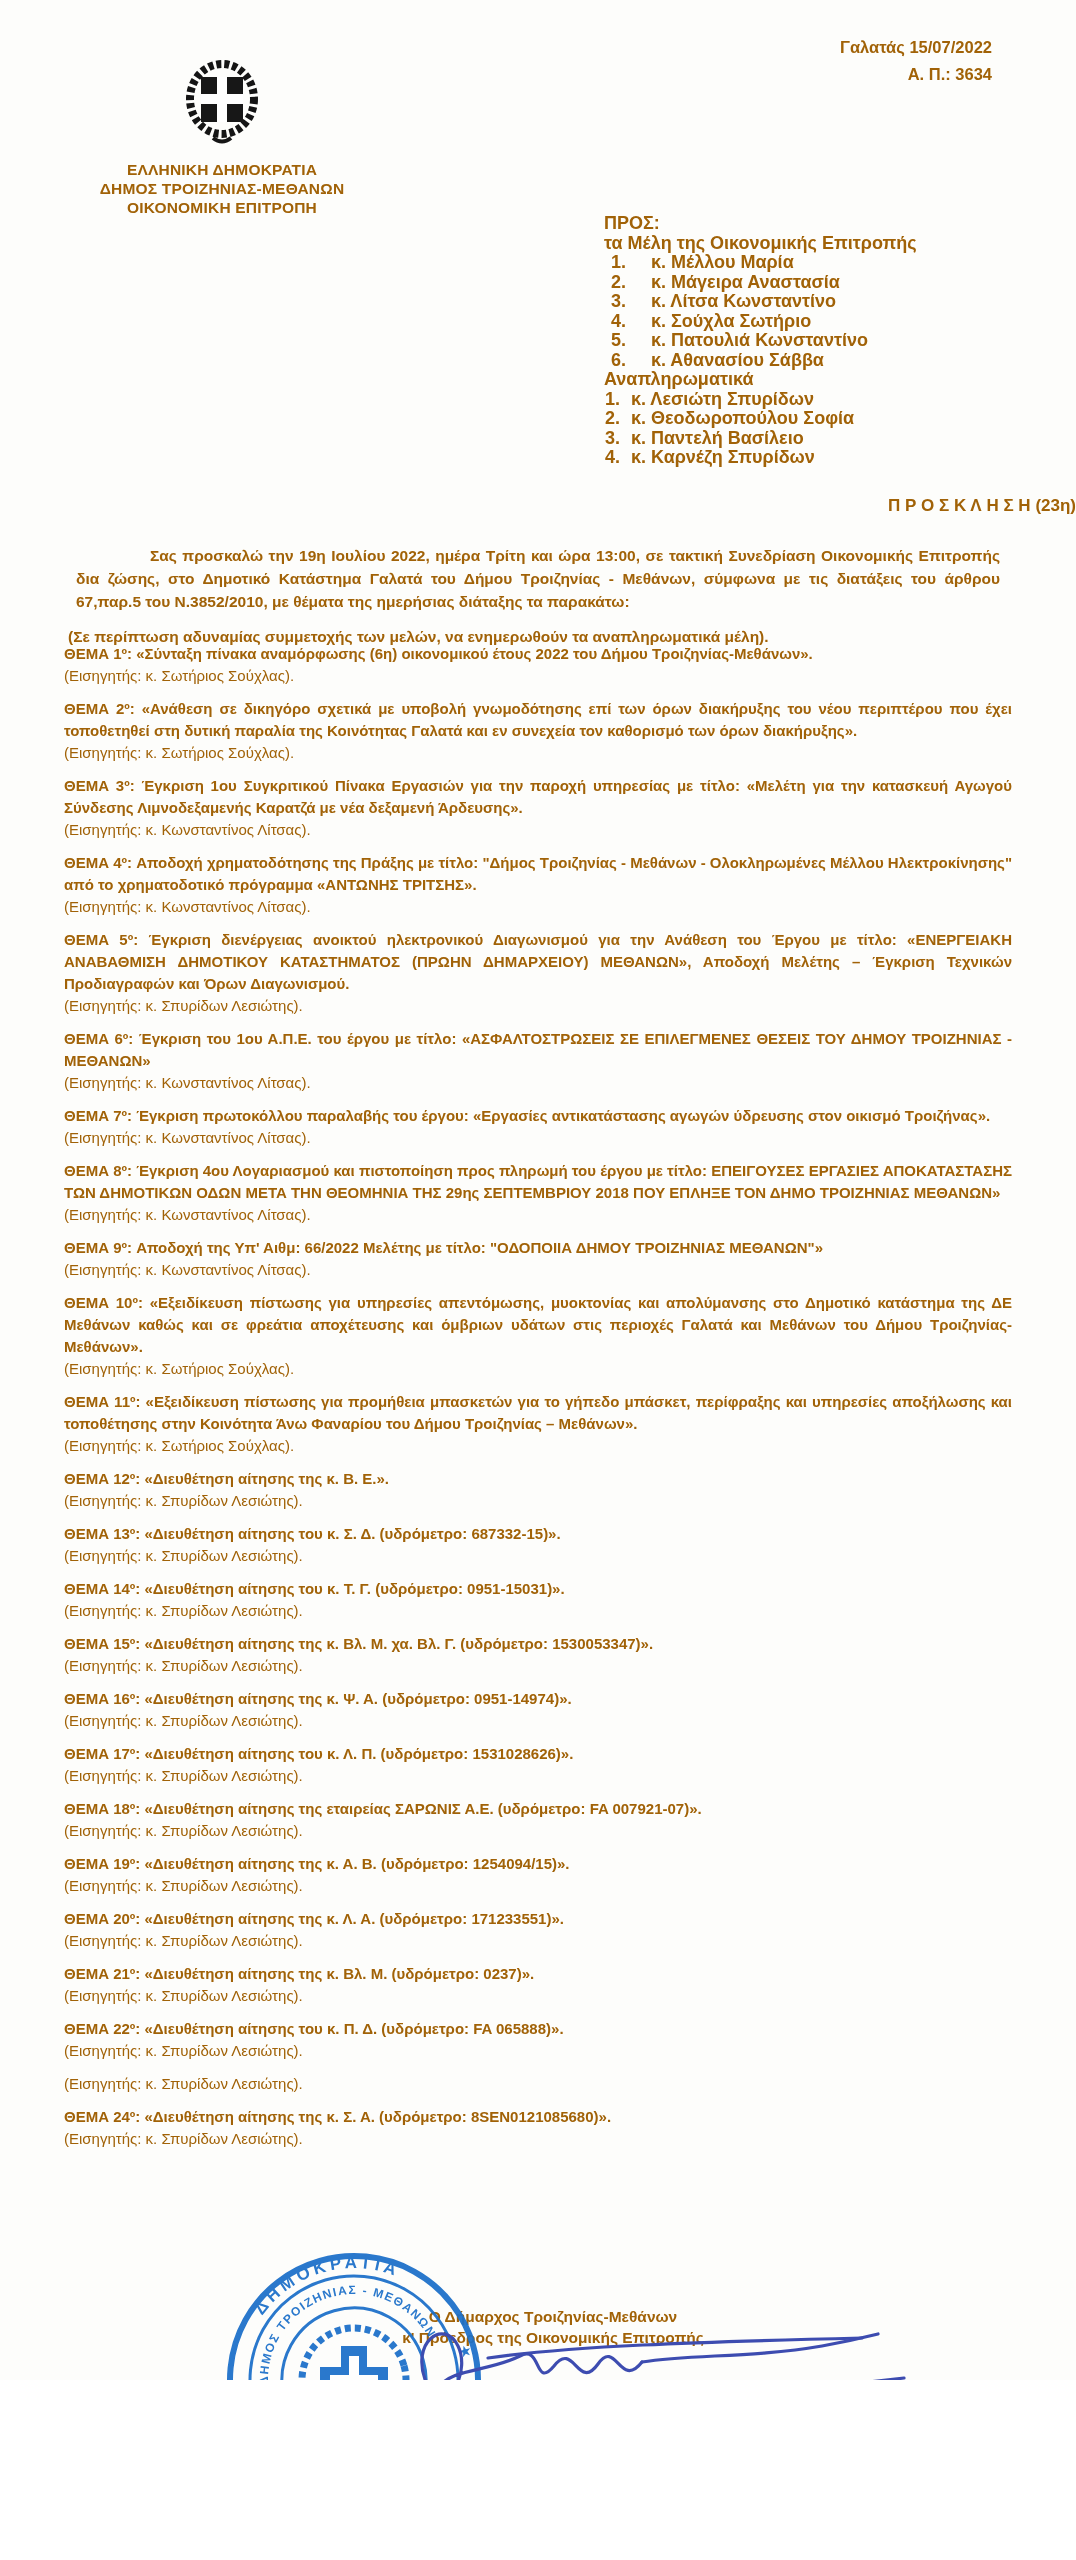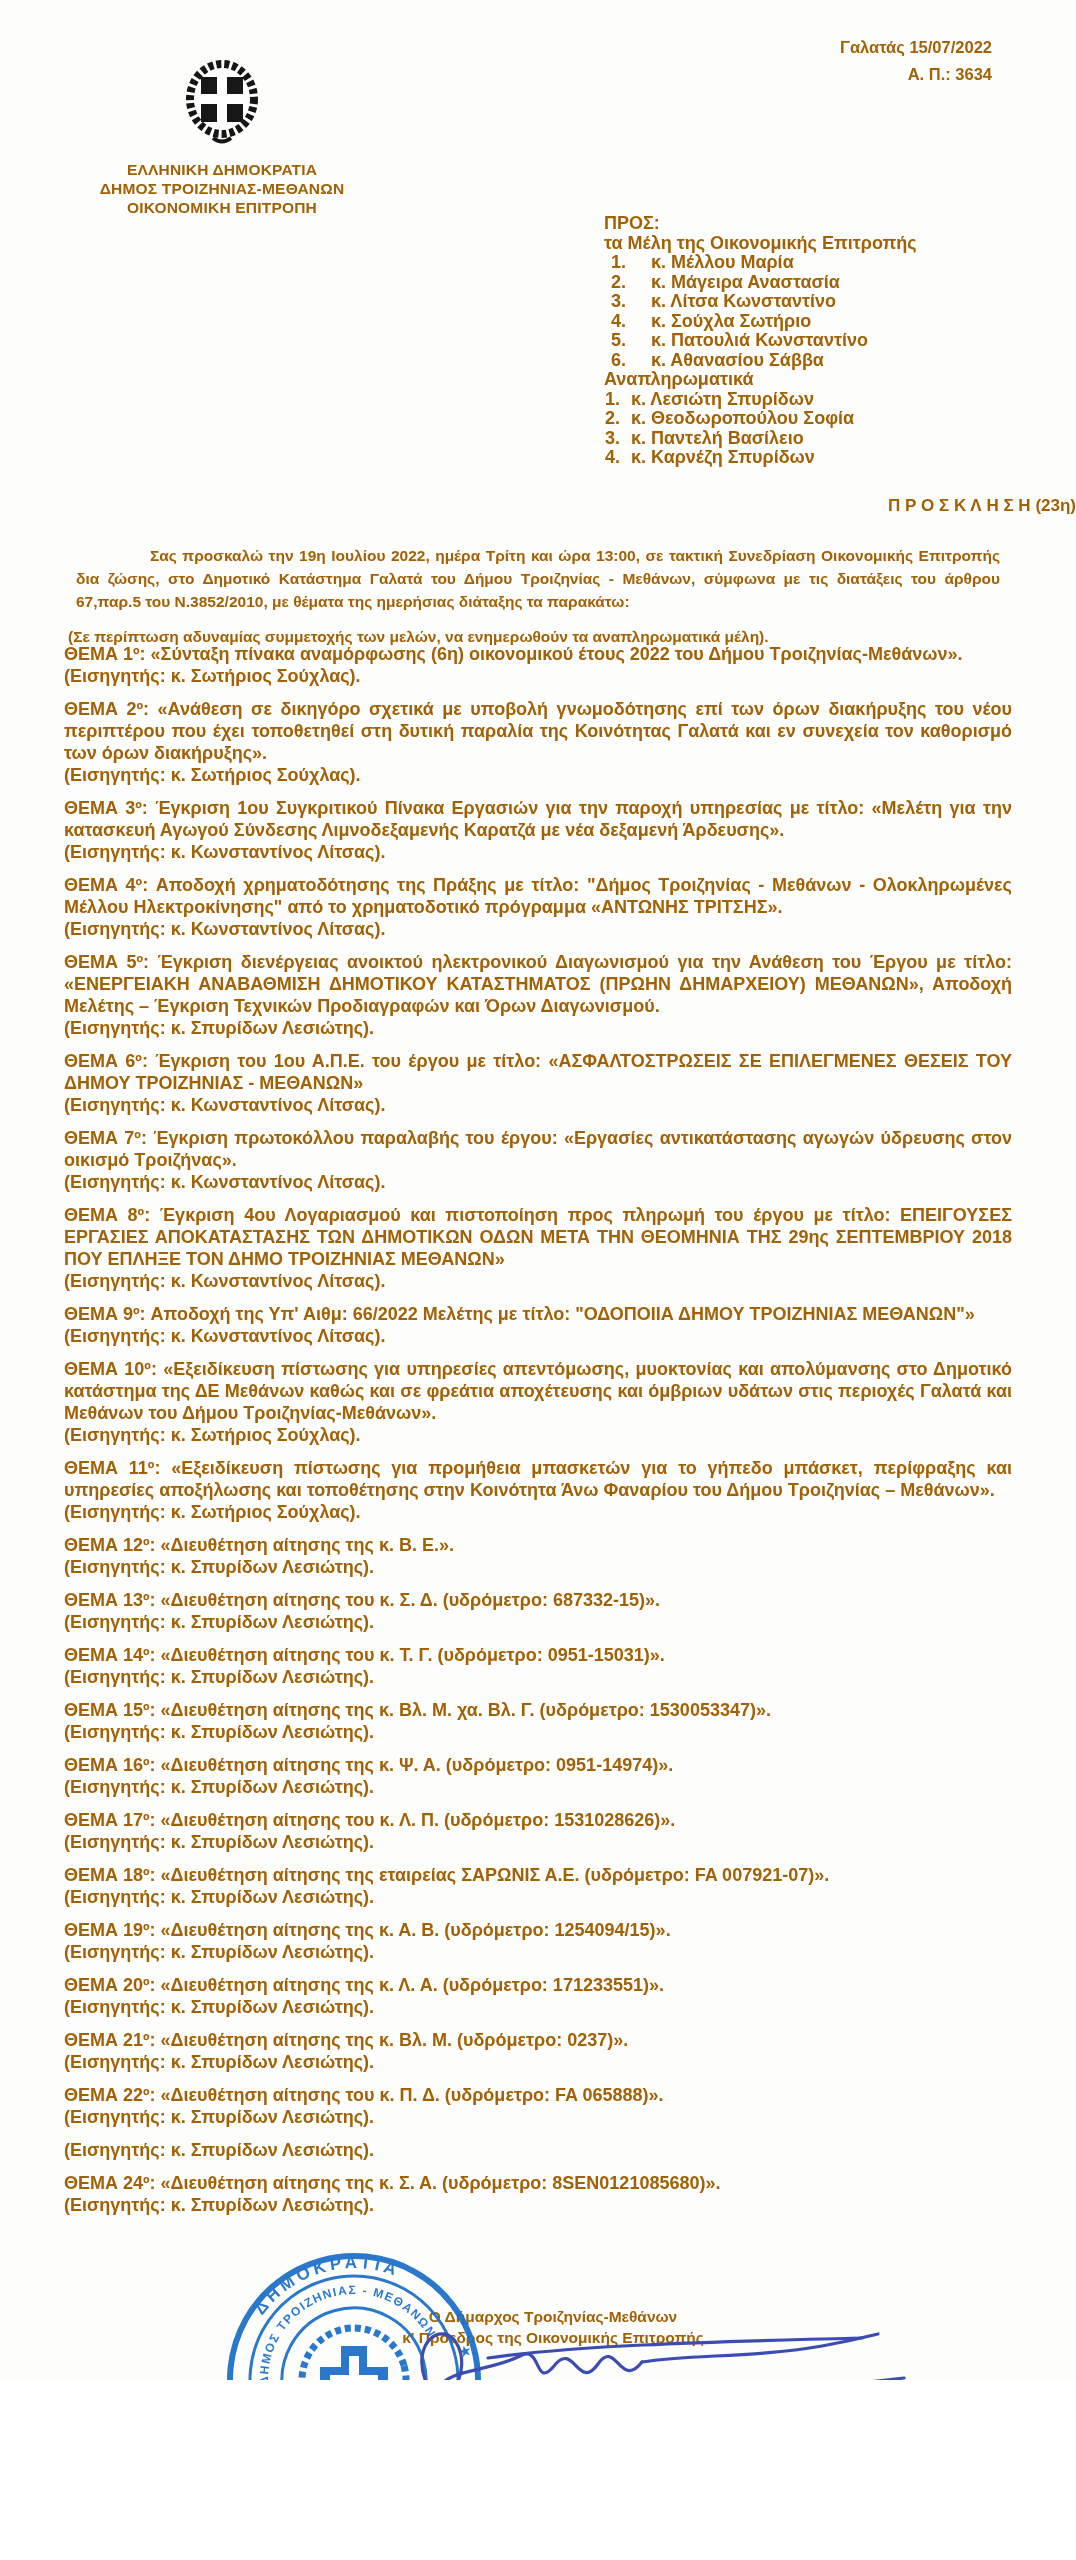--- a/index.html
+++ b/index.html
@@ -22,24 +22,24 @@
   .main-num { width:40px; padding-left:7px; }
   .alt-num  { width:26px; padding-left:1px; }
   
   .doc-title { position:absolute; top:496px; left:0; width:100%; text-align:right;
     font-size:17px; font-weight:700; }
   .intro { position:absolute; top:532px; left:64px; width:948px;
     font-size:15.5px; font-weight:700; line-height:23px; }
   .intro .body { text-align:justify; text-indent:74px; margin:12px; }
   .intro .note { margin:4px; }
   
-  .themes { position:absolute; top:643px; left:64px; width:948px; font-size:18px; line-height:22px; }
+  .themes { position:absolute; top:643px; left:64px; width:948px; font-size:15px; line-height:22px; }
   .theme { margin-bottom:11px; }
   .theme-title { font-weight:700; text-align:justify; }
-  .theme-rapporteur { font-weight:700; }
+  .theme-rapporteur { font-weight:400; }
   
   .signature-block { position:absolute; top:2306px; left:318px; width:470px; z-index:2;
     text-align:center; font-size:15.5px; font-weight:700; line-height:21px; }
   .signature-name { margin-top:50px; }
   .stamp { position:absolute; top:2250px; left:224px; width:260px; height:260px;
     z-index:3; opacity:.93; transform:rotate(-16deg); }
   .signature-ink { position:absolute; top:2312px; left:392px; width:540px; height:120px; z-index:4; }
 </style>
 </head>
 <body>

